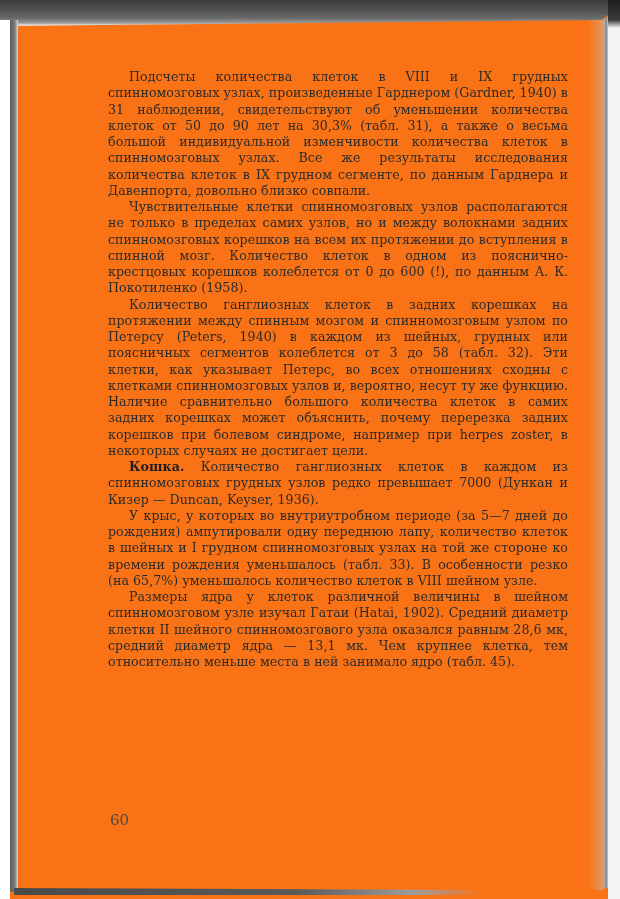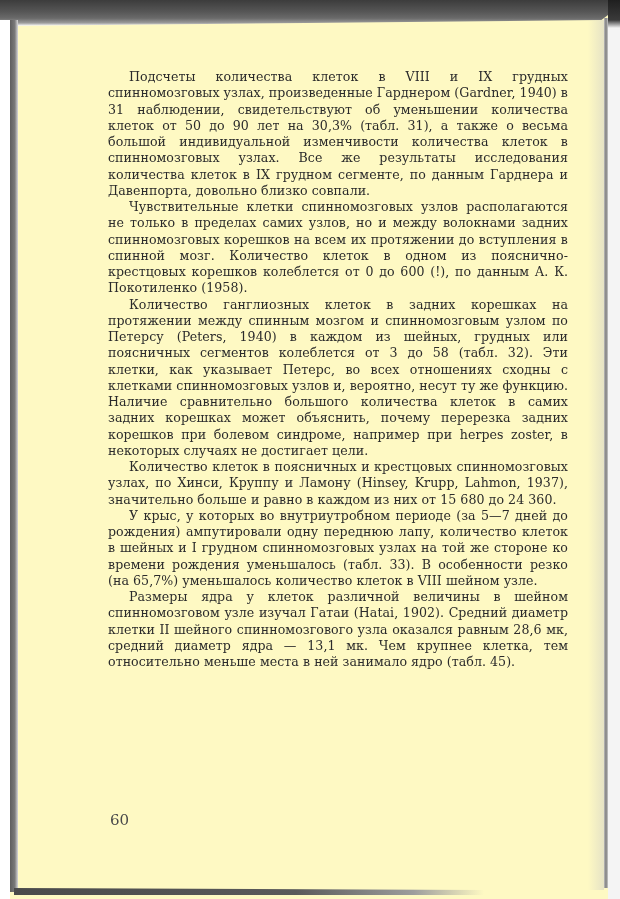--- a/index.html
+++ b/index.html
@@ -7,21 +7,21 @@
       padding: 0;
       width: 620px;
       height: 899px;
       background: #ffffff;
       overflow: hidden;
     }
     .scan {
       position: relative;
       width: 620px;
       height: 899px;
-      background: #fef9c3;
+      background: #f97316;
     }
     
     .edge-top {
       position: absolute;
       left: 0; top: 0;
       width: 620px; height: 26px;
       background: linear-gradient(180deg, #3c3c3c 0%, #565656 45%, #6a6a6a 70%, #9a9a9a 88%, #ffffff 100%);
       clip-path: polygon(0 0, 100% 0, 100% 6px, 97% 20px, 0 26px);
     }
     .edge-left {
@@ -107,21 +107,21 @@
     <p class="para">
       <b></b><span>Подсчеты количества клеток в VIII и IX грудных спинномозговых узлах, произведенные Гарднером (Gardner, 1940) в 31 наблюдении, свидетельствуют об уменьшении количества клеток от 50 до 90 лет на 30,3% (табл. 31), а также о весьма большой индивидуальной изменчивости количества клеток в спинномозговых узлах. Все же результаты исследования количества клеток в IX грудном сегменте, по данным Гарднера и Давенпорта, довольно близко совпали.</span>
     </p>
     <p class="para">
       <b></b><span>Чувствительные клетки спинномозговых узлов располагаются не только в пределах самих узлов, но и между волокнами задних спинномозговых корешков на всем их протяжении до вступления в спинной мозг. Количество клеток в одном из пояснично-крестцовых корешков колеблется от 0 до 600 (!), по данным А. К. Покотиленко (1958).</span>
     </p>
     <p class="para">
       <b></b><span>Количество ганглиозных клеток в задних корешках на протяжении между спинным мозгом и спинномозговым узлом по Петерсу (Peters, 1940) в каждом из шейных, грудных или поясничных сегментов колеблется от 3 до 58 (табл. 32). Эти клетки, как указывает Петерс, во всех отношениях сходны с клетками спинномозговых узлов и, вероятно, несут ту же функцию. Наличие сравнительно большого количества клеток в самих задних корешках может объяснить, почему перерезка задних корешков при болевом синдроме, например при herpes zoster, в некоторых случаях не достигает цели.</span>
     </p>
     <p class="para">
-      <b></b><span>Количество клеток в поясничных и крестцовых спинномозговых узлах, по Хинси, Круппу и Ламону (Hinsey, Krupp, Lahmon, 1937), значительно больше и равно в каждом из них от 15 680 до 24 360.</span>
+      <b>Кошка.</b><span> Количество ганглиозных клеток в каждом из спинномозговых грудных узлов редко превышает 7000 (Дункан и Кизер — Duncan, Keyser, 1936).</span>
     </p>
     <p class="para">
       <b></b><span>У крыс, у которых во внутриутробном периоде (за 5—7 дней до рождения) ампутировали одну переднюю лапу, количество клеток в шейных и I грудном спинномозговых узлах на той же стороне ко времени рождения уменьшалось (табл. 33). В особенности резко (на 65,7%) уменьшалось количество клеток в VIII шейном узле.</span>
     </p>
     <p class="para">
       <b></b><span>Размеры ядра у клеток различной величины в шейном спинномозговом узле изучал Гатаи (Hatai, 1902). Средний диаметр клетки II шейного спинномозгового узла оказался равным 28,6 мк, средний диаметр ядра — 13,1 мк. Чем крупнее клетка, тем относительно меньше места в ней занимало ядро (табл. 45).</span>
     </p>
   </div>
 
   <div class="page-number">60</div>

